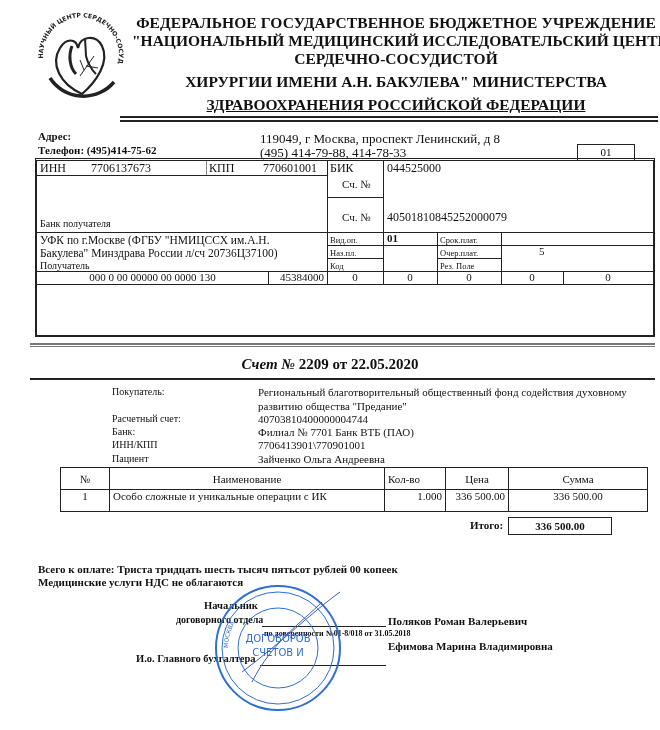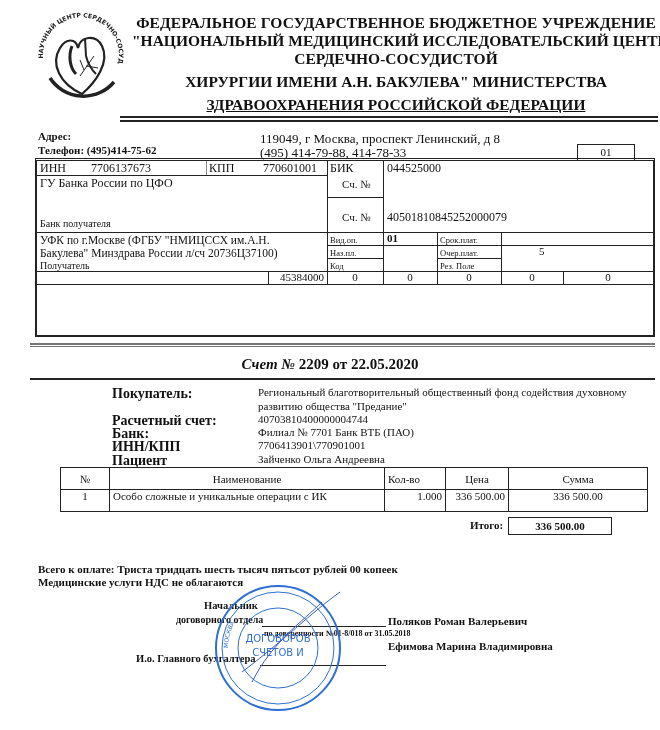--- a/index.html
+++ b/index.html
@@ -29,21 +29,21 @@
   .small { font-size: 8.5px; }
   .vl { position: absolute; width: 0; border-left: 1px solid #222; }
   .hl { position: absolute; height: 0; border-top: 1px solid #222; }
 
   
   .rule2 { left: 30px; width: 625px; top: 343px; height: 4px; border-top: 2px solid #777; border-bottom: 1px solid #777; box-sizing: border-box; }
   .inv-title { left: 0; width: 660px; top: 356px; text-align: center; font-size: 15px; font-weight: bold; }
   .inv-title i { font-style: italic; }
   .rule3 { left: 30px; width: 625px; top: 378px; height: 0; border-top: 2px solid #222; }
 
-  .lbl { left: 112px; font-size: 14px; font-weight: bold; }
+  .lbl { left: 112px; font-size: 10px; font-weight: normal; }
   .val { left: 258px; font-size: 11px; }
 
   table.items { position: absolute; left: 60px; top: 467px; border-collapse: collapse; font-size: 11px; }
   table.items td { border: 1.5px solid #222; height: 21px; padding: 0 3px; }
   .tot-lbl { left: 470px; top: 519px; font-size: 11px; font-weight: bold; }
   .tot-box { left: 508px; top: 517px; width: 102px; height: 16px; border: 1.5px solid #222; text-align: center; font-size: 11px; font-weight: bold; line-height: 16px; }
 
   .summary { left: 38px; font-size: 11px; font-weight: bold; }
   .sig { font-size: 10.5px; font-weight: bold; }
   .sigline { height: 0; border-top: 1px solid #222; }
@@ -103,39 +103,39 @@
   <div class="vl" style="left:526px;top:110px;height:13px"></div>
   <div class="vl" style="left:169px;top:0;height:14px;border-color:#888"></div>
 
   <span class="cell" style="left:3px;top:0">ИНН</span>
   <span class="cell" style="left:54px;top:0">7706137673</span>
   <span class="cell" style="left:172px;top:0">КПП</span>
   <span class="cell" style="left:226px;top:0">770601001</span>
   <span class="cell" style="left:293px;top:0">БИК</span>
   <span class="cell" style="left:350px;top:0">044525000</span>
 
-  <span class="cell" style="left:3px;top:15px">ГУ Банка России по ЦФО</span>
   <span class="cell" style="left:305px;top:17px;font-size:11px">Сч. №</span>
   <span class="cell" style="left:3px;top:57px;font-size:10px">Банк получателя</span>
   <span class="cell" style="left:305px;top:50px;font-size:11px">Сч. №</span>
   <span class="cell" style="left:350px;top:49px">40501810845252000079</span>
 
   <span class="cell" style="left:3px;top:73px;font-size:11.5px">УФК по г.Москве (ФГБУ "НМИЦССХ им.А.Н.</span>
   <span class="cell" style="left:3px;top:86px;font-size:11.5px">Бакулева" Минздрава России л/сч 20736Ц37100)</span>
   <span class="cell" style="left:3px;top:99px;font-size:10px">Получатель</span>
 
   <span class="cell small" style="left:293px;top:74px">Вид.оп.</span>
   <span class="cell" style="left:350px;top:71px;font-weight:bold;font-size:11px">01</span>
   <span class="cell small" style="left:293px;top:87px">Наз.пл.</span>
   <span class="cell small" style="left:293px;top:100px">Код</span>
   <span class="cell small" style="left:403px;top:74px">Срок.плат.</span>
   <span class="cell small" style="left:403px;top:87px">Очер.плат.</span>
   <span class="cell" style="left:502px;top:84px;font-size:11px">5</span>
   <span class="cell small" style="left:403px;top:100px">Рез. Поле</span>
 
+  <span class="cell" style="left:0;width:231px;top:110px;text-align:center;font-size:11px">000 0 00  00000 00 0000 130</span>
   <span class="cell" style="left:231px;width:56px;top:110px;text-align:right;font-size:11px">45384000</span>
   <span class="cell" style="left:290px;width:56px;top:110px;text-align:center;font-size:11px">0</span>
   <span class="cell" style="left:346px;width:54px;top:110px;text-align:center;font-size:11px">0</span>
   <span class="cell" style="left:400px;width:64px;top:110px;text-align:center;font-size:11px">0</span>
   <span class="cell" style="left:464px;width:62px;top:110px;text-align:center;font-size:11px">0</span>
   <span class="cell" style="left:526px;width:90px;top:110px;text-align:center;font-size:11px">0</span>
 
 </div>
 
 <div class="abs rule2"></div>

